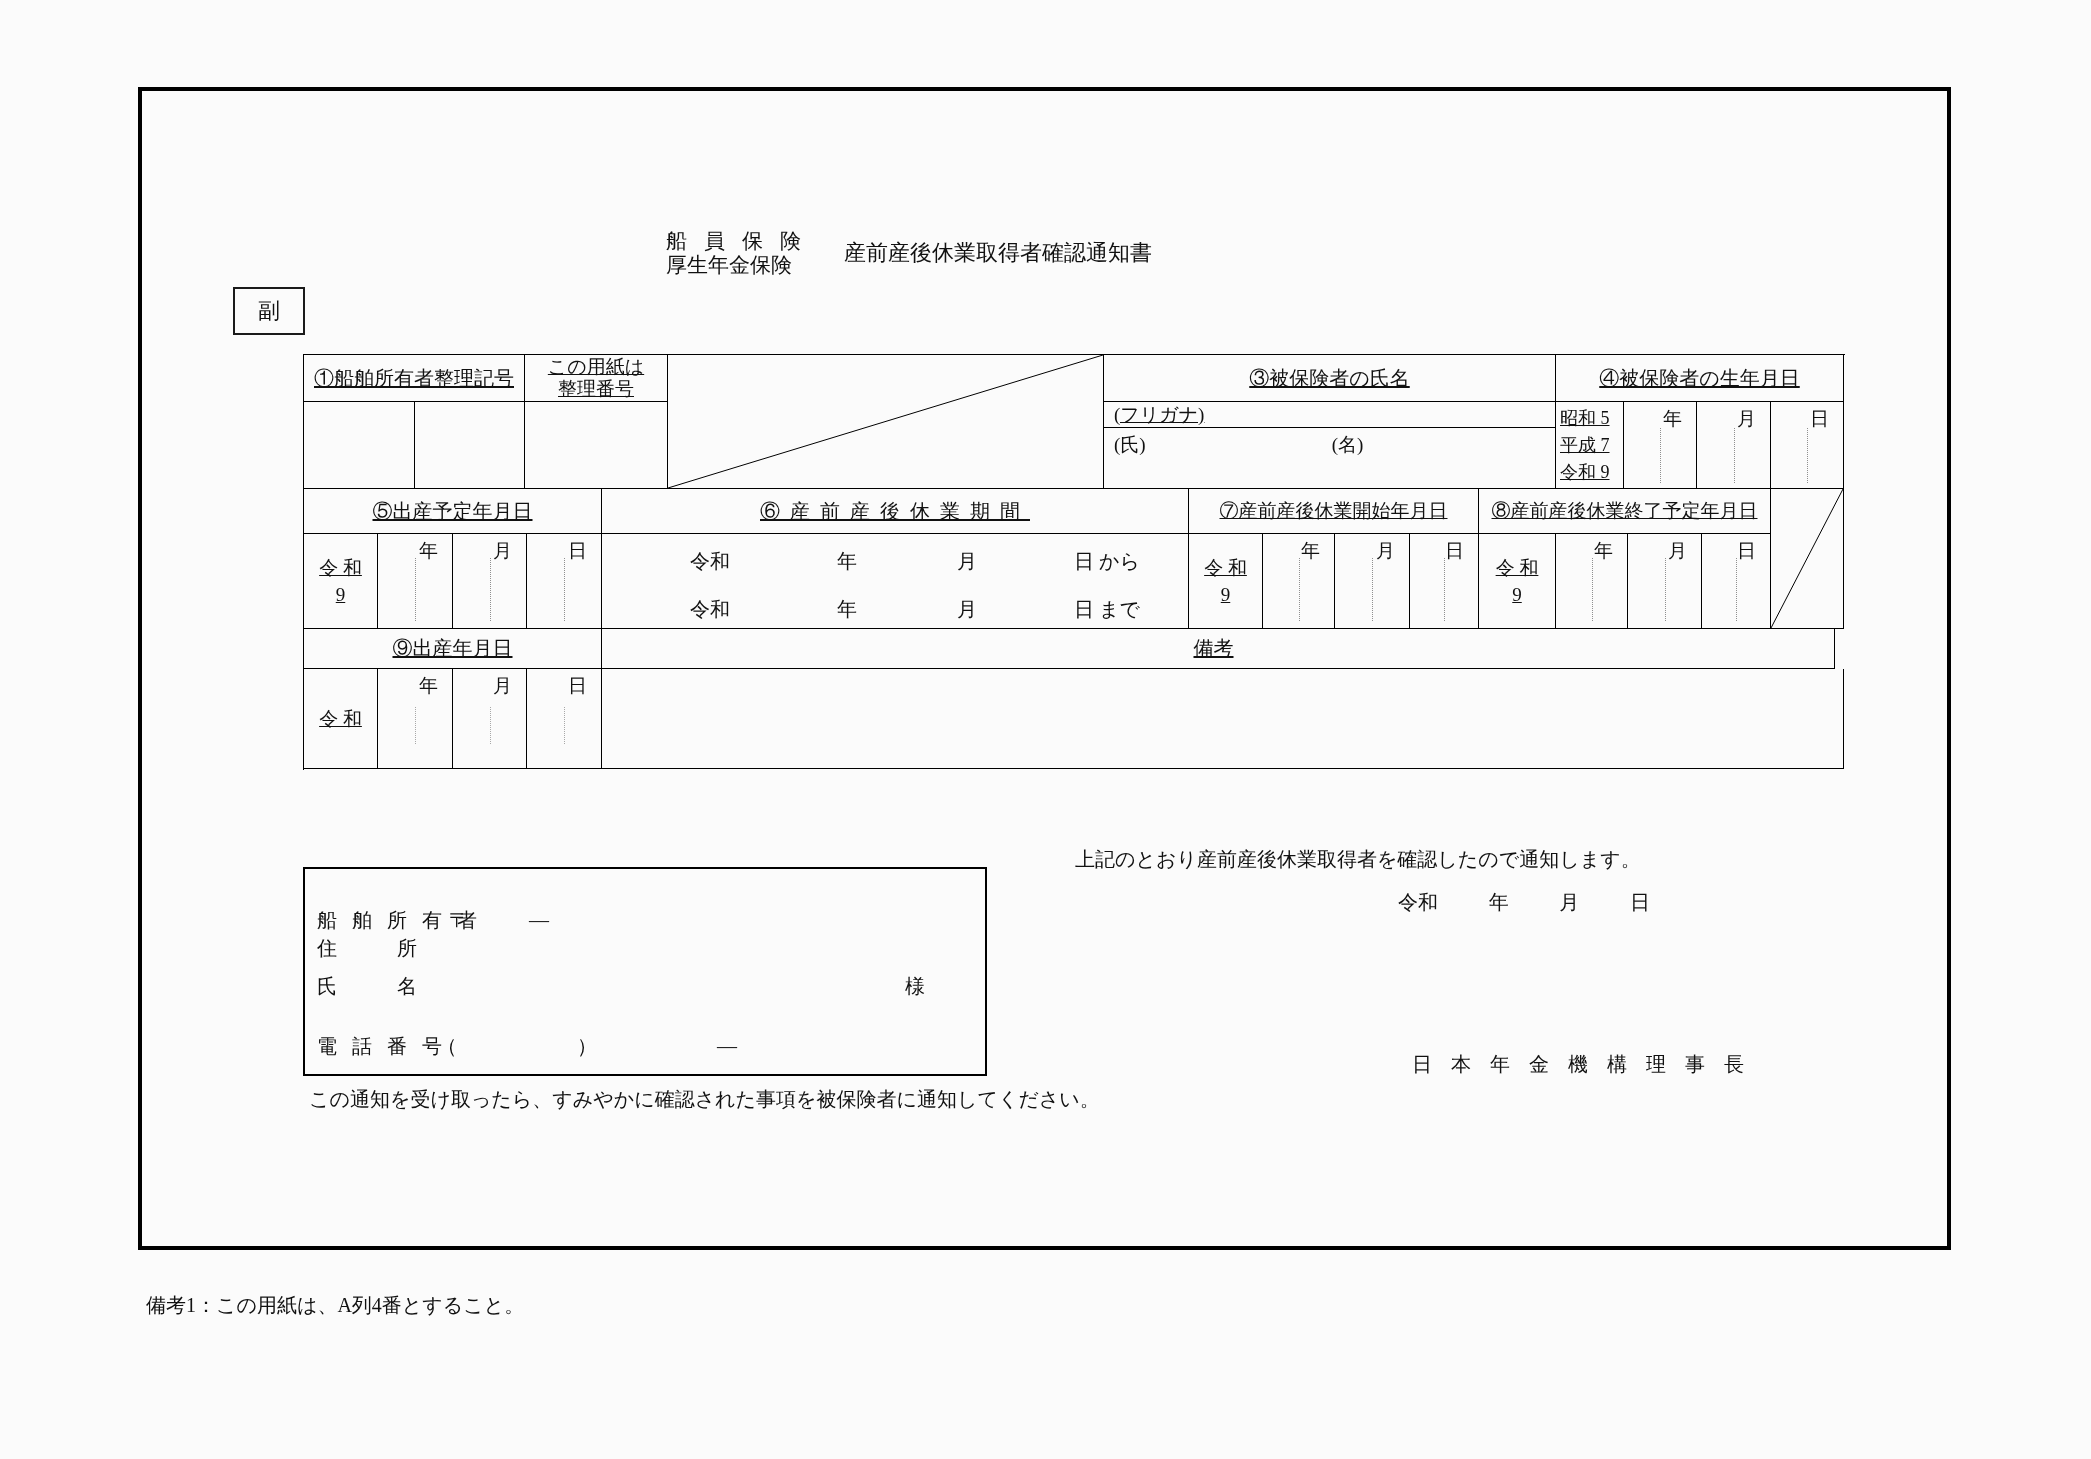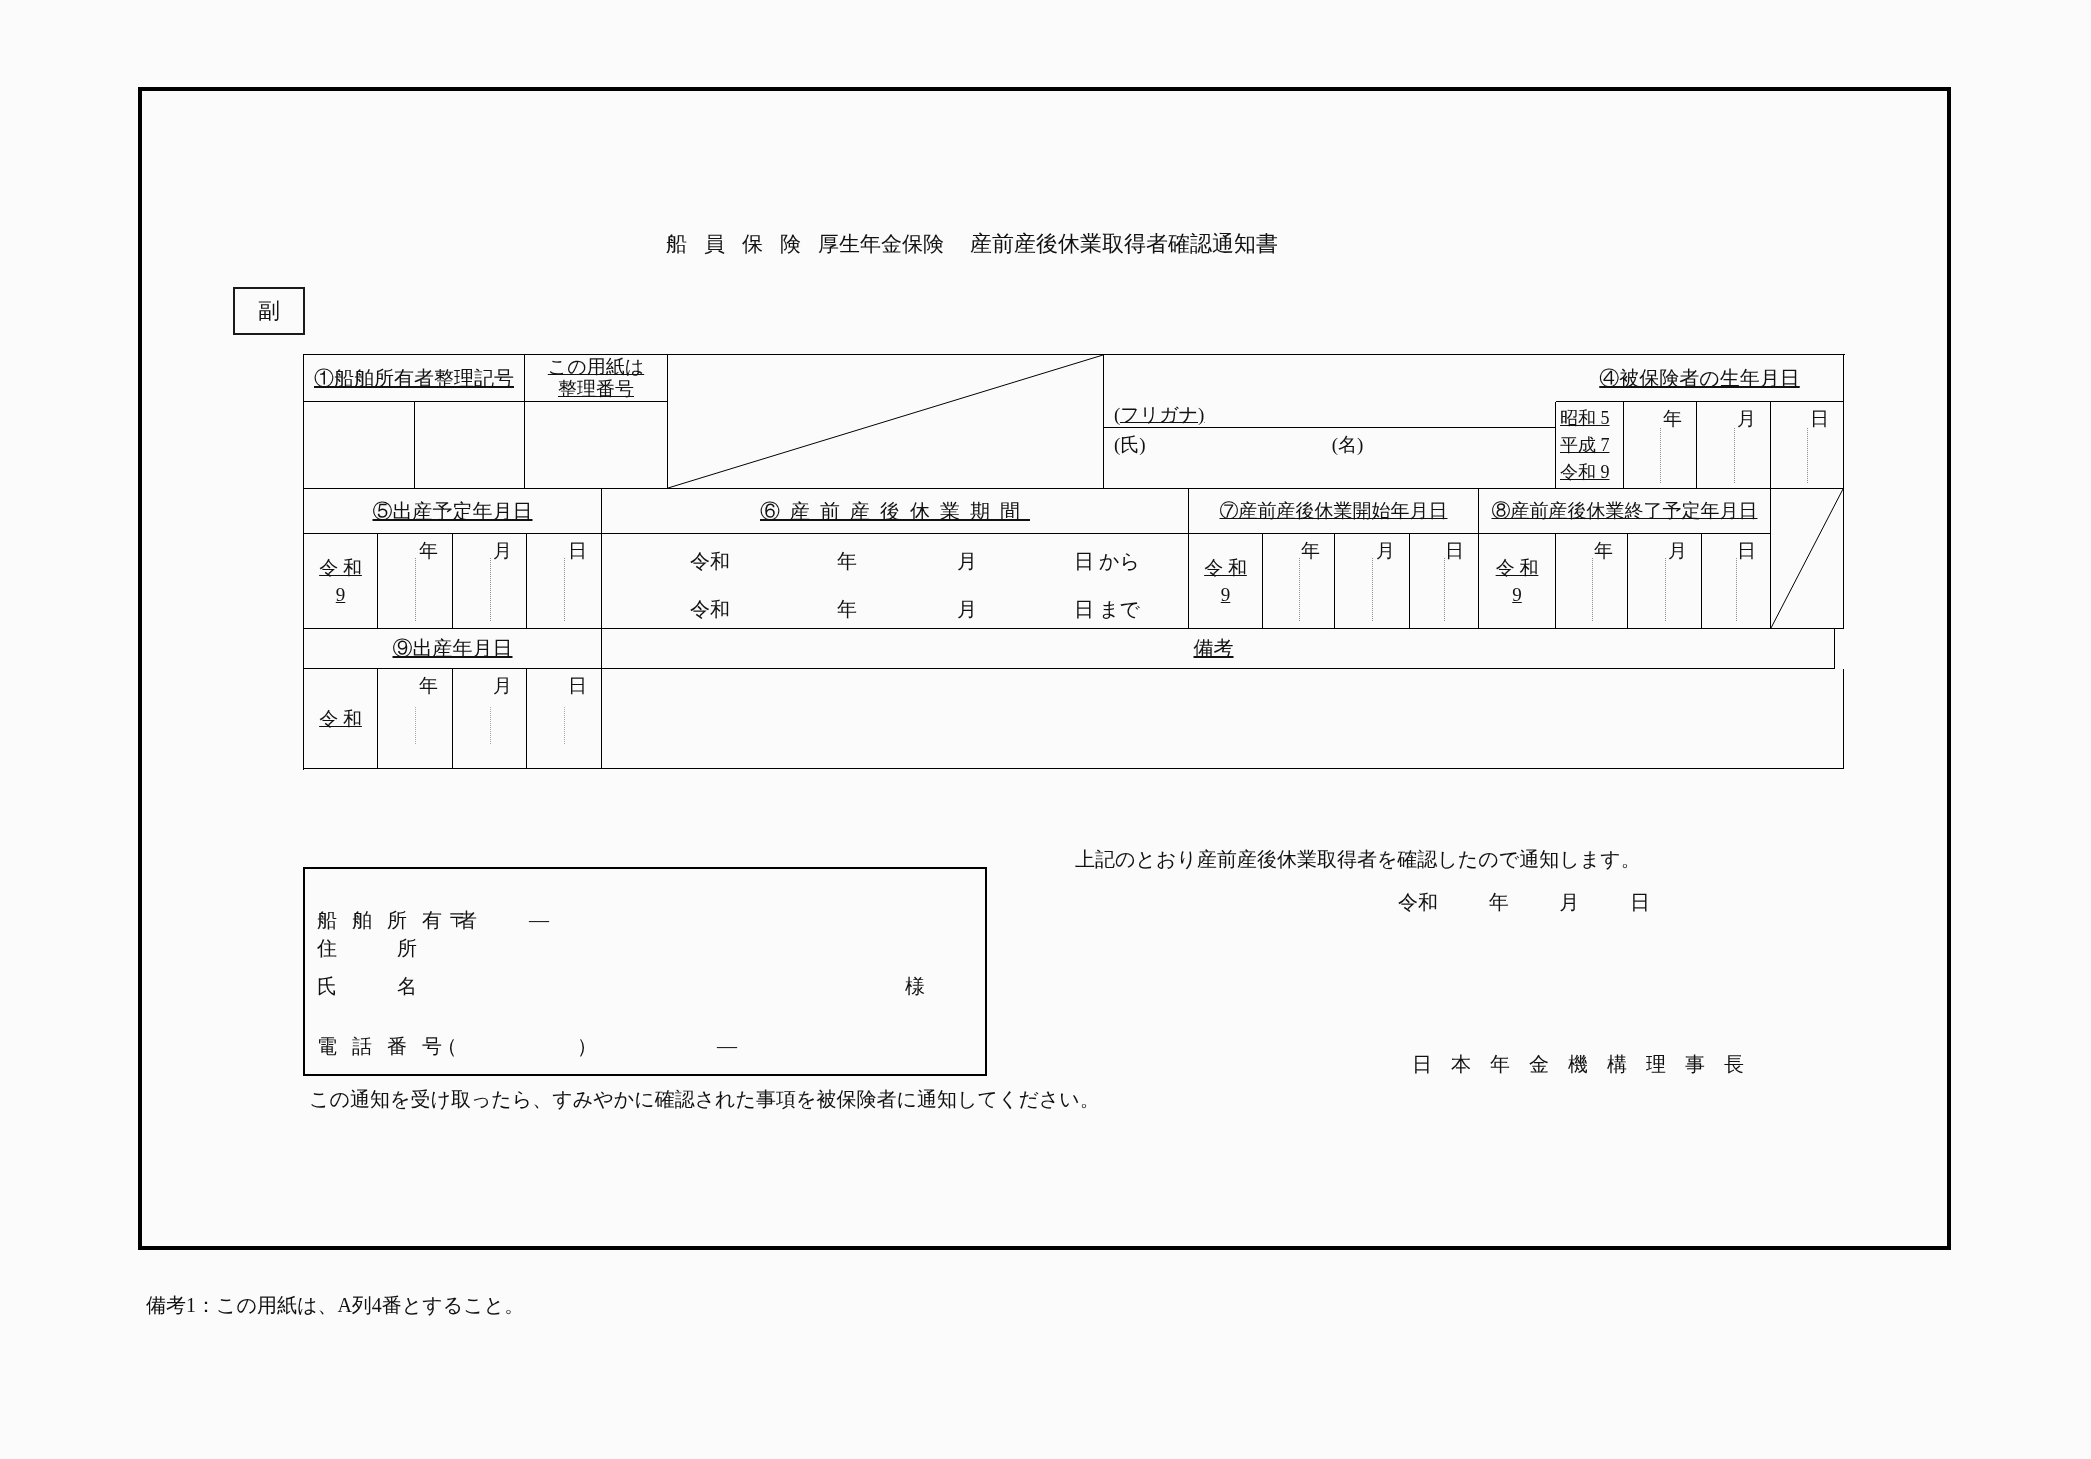--- a/index.html
+++ b/index.html
@@ -7,21 +7,21 @@
     width:2091px;height:1459px;background:#fbfbfb;color:#111;
     font-family:"Liberation Serif","DejaVu Serif",serif;
     -webkit-font-smoothing:none;
   }
   .page{position:relative;width:2091px;height:1459px;overflow:hidden;}
   .abs{position:absolute;}
   .sheet{left:138px;top:87px;width:1805px;height:1155px;border:4px solid #000;}
   .copy-box{left:233px;top:287px;width:68px;height:44px;border:2px solid #1a1a1a;
     display:flex;align-items:center;justify-content:center;font-size:22px;}
   .title-wrap{left:666px;top:229px;display:flex;align-items:center;gap:26px;}
-  .t-left{display:flex;flex-direction:row;font-size:21px;line-height:24px;}
+  .t-left{display:flex;flex-direction:column;font-size:21px;line-height:24px;}
   .t-left .l1{letter-spacing:17px;}
   .t-main{font-size:22px;}
 
   
   .tbl{left:303px;top:354px;width:1541px;height:415px;border-top:1px solid #000;border-left:1px solid #000;}
   .cell{position:absolute;border-right:1px solid #000;border-bottom:1px solid #000;box-sizing:border-box;
     font-size:20px;background:transparent;text-decoration:underline;}
   .hdr{display:flex;align-items:center;justify-content:center;text-align:center;}
   .hdr2{display:flex;flex-direction:column;align-items:center;justify-content:center;text-align:center;
     font-size:19px;line-height:22px;}
@@ -72,20 +72,21 @@
     <div class="cell hdr" style="left:0;top:0;width:221px;height:47px;">①船舶所有者整理記号</div>
     <div class="cell hdr2" style="left:221px;top:0;width:143px;height:47px;">
       <span>この用紙は</span>
       <span>整理番号</span>
     </div>
     <div class="cell" style="left:364px;top:0;width:436px;height:134px;">
       <svg class="diag-svg" viewBox="0 0 100 100" preserveAspectRatio="none">
         <line x1="0" y1="100" x2="100" y2="0" stroke="#000" stroke-width="1" vector-effect="non-scaling-stroke"></line>
       </svg>
     </div>
+    <div class="cell hdr" style="left:800px;top:0;width:452px;height:47px;">③被保険者の氏名</div>
     <div class="cell hdr" style="left:1252px;top:0;width:288px;height:47px;">④被保険者の生年月日</div>
 
     <div class="cell" style="left:0;top:47px;width:111px;height:87px;"></div>
     <div class="cell" style="left:111px;top:47px;width:110px;height:87px;"></div>
     <div class="cell" style="left:221px;top:47px;width:143px;height:87px;"></div>
 
     <div class="cell padL" style="left:800px;top:47px;width:452px;height:26px;">
       <span>(フリガナ)</span>
     </div>
     <div class="cell" style="left:800px;top:73px;width:452px;height:61px;">

